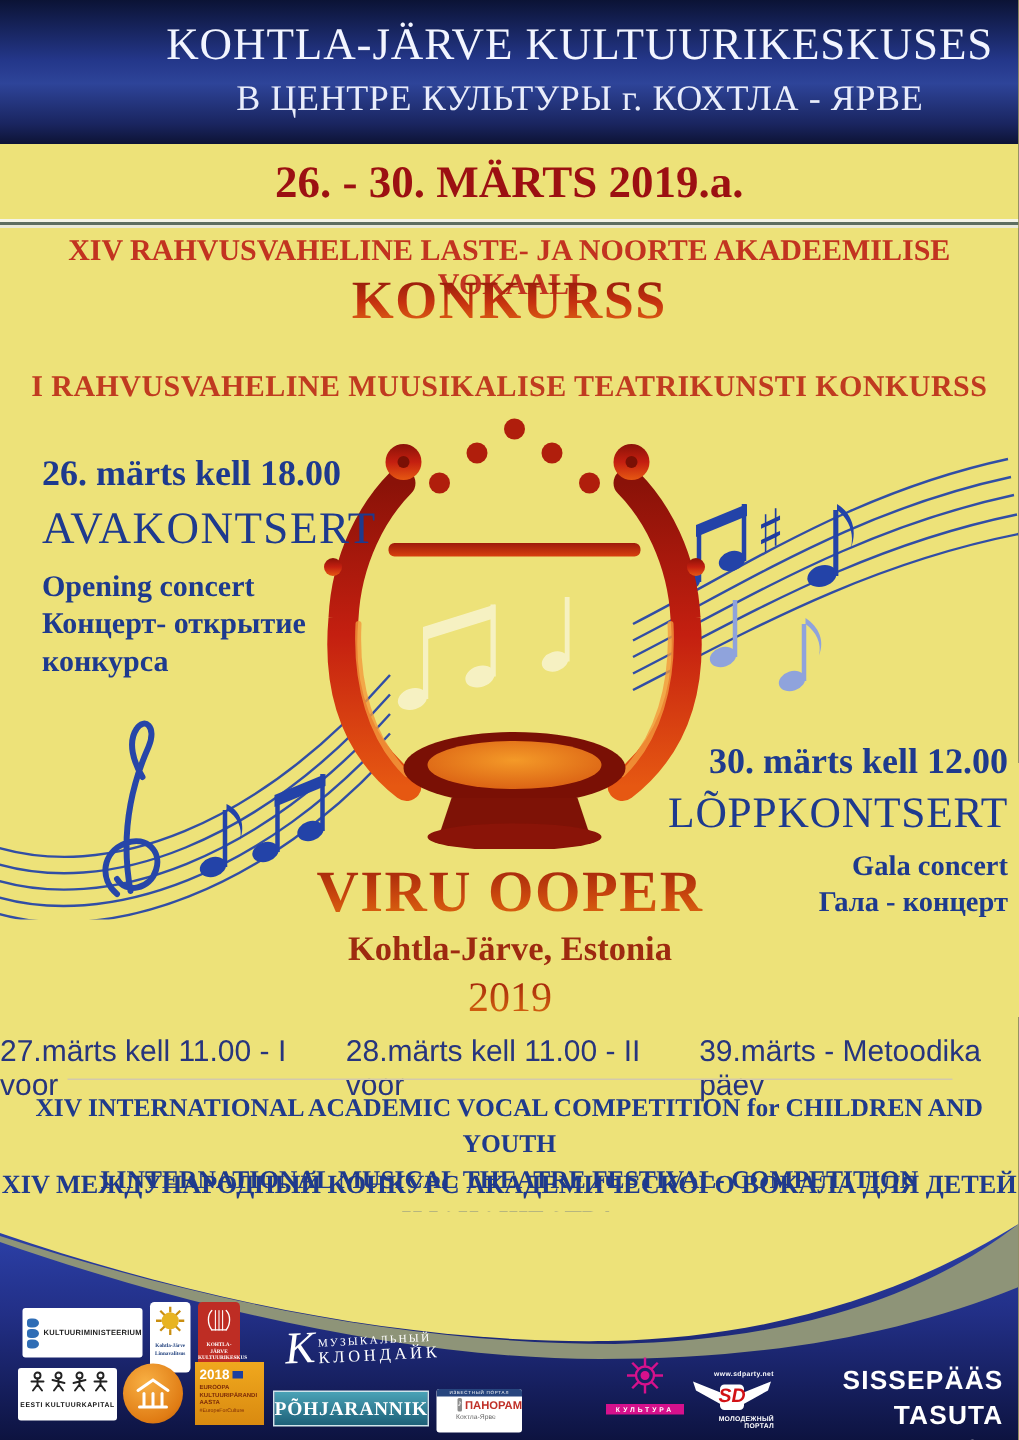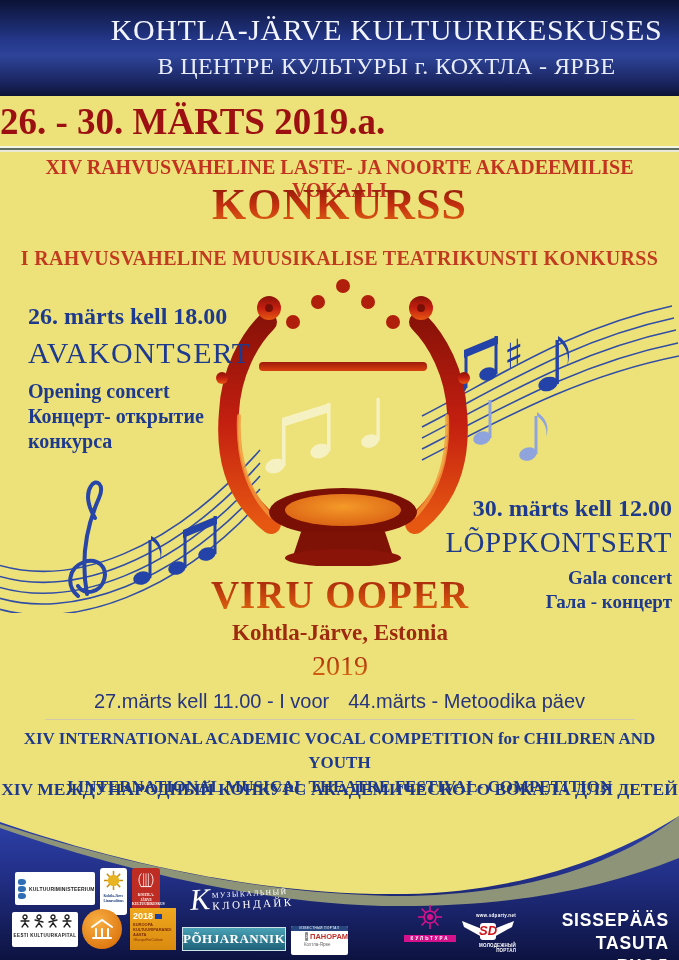--- a/index.html
+++ b/index.html
@@ -8,27 +8,27 @@
   
   #header{position:absolute;left:0;top:0;width:679px;height:96px;
     background:linear-gradient(180deg,#0B1335 0%,#24378A 42%,#2E4499 58%,#1A2560 86%,#0D1335 100%);}
   #logo-wrap{position:absolute;left:10px;top:3px;width:94px;text-align:center;color:#fff;}
   #logo-wrap .ll{font-size:8.5px;font-weight:bold;letter-spacing:.6px;line-height:9.5px;}
   #header-titles{position:absolute;left:100px;right:6px;top:13px;text-align:center;color:#F2F5FF;}
   #title-et{font-size:30px;letter-spacing:.6px;margin:0;font-weight:normal;}
   #title-ru{font-size:24px;letter-spacing:.4px;margin:6px 0 0 0;font-weight:normal;color:#E9EDFB;}
   
   #date-band{position:absolute;left:0;top:96px;width:679px;height:51px;line-height:51px;
-    text-align:left;font-size:37px;font-weight:bold;color:#9C1012;}
+    text-align:center;font-size:30px;font-weight:bold;color:#9C1012;}
   #separator{position:absolute;left:0;top:146px;width:679px;height:6px;
     background:linear-gradient(180deg,#F4F4E6 0 33%,#5E6E60 33% 72%,#E9E9D8 72% 100%);}
   
   .cline{position:absolute;left:0;width:679px;text-align:center;}
   #comp-line1{top:156px;font-size:20px;font-weight:bold;color:#C23320;}
-  #comp-title{top:179px;font-size:44px;font-weight:bold;letter-spacing:1px;
+  #comp-title{top:179px;font-size:36px;font-weight:bold;letter-spacing:1px;
     background:linear-gradient(180deg,#8C170B 10%,#C7330F 55%,#E06B15 95%);
     -webkit-background-clip:text;background-clip:text;color:transparent;}
   #comp-line2{top:247px;font-size:20px;font-weight:600;color:#C03B20;letter-spacing:.3px;}
   
   .deco{position:absolute;}
   
   #opening-block{position:absolute;left:28px;top:303px;width:240px;color:#1E3A8E;}
   #opening-block .dt{font-size:24px;font-weight:bold;}
   #opening-block .bt{font-size:30px;letter-spacing:1px;margin-top:6px;}
   #opening-block .sub{font-size:20px;font-weight:bold;line-height:25px;}
@@ -250,21 +250,22 @@
   </div>
 
   <div id="venue-block">
     <div id="venue-name">VIRU OOPER</div>
     <div id="venue-loc">Kohtla-Järve, Estonia</div>
     <div id="venue-year">2019</div>
   </div>
 
   <div id="schedule-row">
     <span>27.märts kell 11.00 - I voor</span>
-    <span>44.märts - Metoodika päev</span>
+    <span>28.märts kell 11.00 - II voor</span>
+    <span>39.märts - Metoodika päev</span>
   </div>
   <div id="schedule-divider"></div>
 
   <div id="desc-en" class="desc">
     <div>XIV INTERNATIONAL  ACADEMIC VOCAL COMPETITION for CHILDREN AND YOUTH</div>
     <div>I  INTERNATIONAL  MUSICAL  THEATRE  FESTIVAL- COMPETITION</div>
   </div>
   <div id="desc-ru" class="desc">
     <div>XIV МЕЖДУНАРОДНЫЙ КОНКУРС АКАДЕМИЧЕСКОГО ВОКАЛА  ДЛЯ ДЕТЕЙ И ЮНОШЕСТВА</div>
     <div>I МЕЖДУНАРОДНЫЙ ФЕСТИВАЛЬ- КОНКУРС МУЗЫКАЛЬНО-ТЕАТРАЛЬНОГО ТВОРЧЕСТВА</div>

